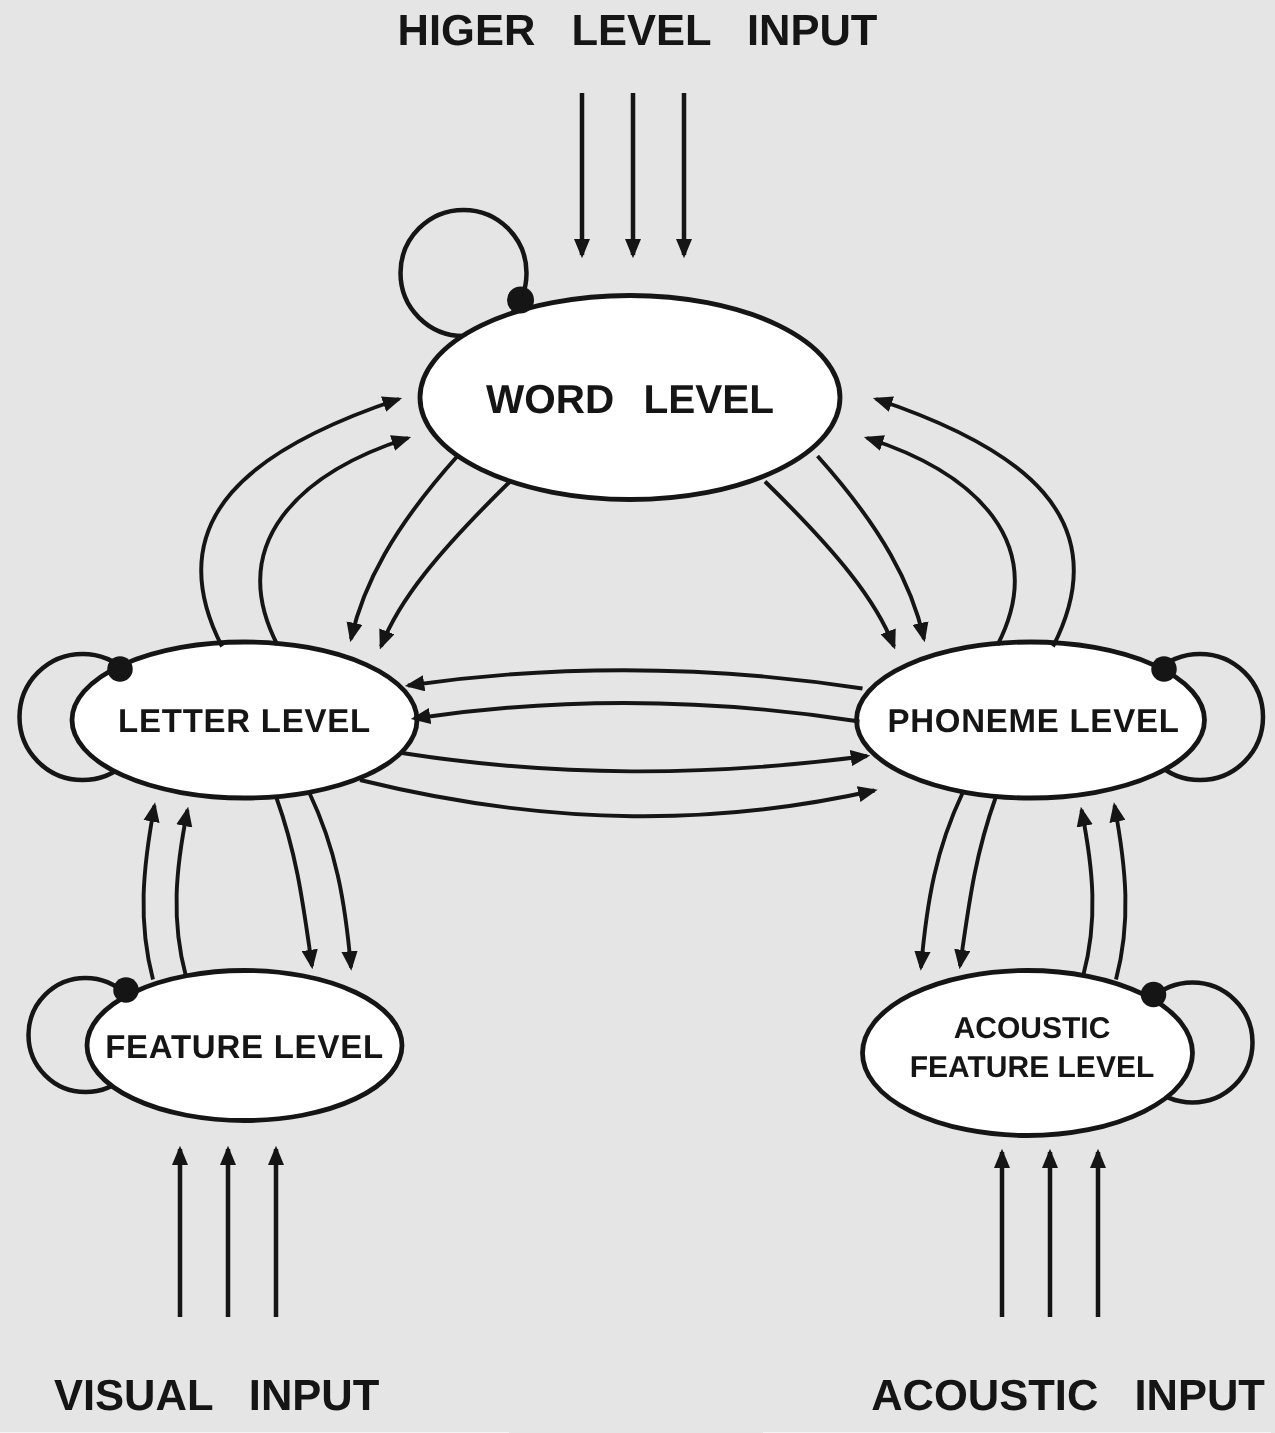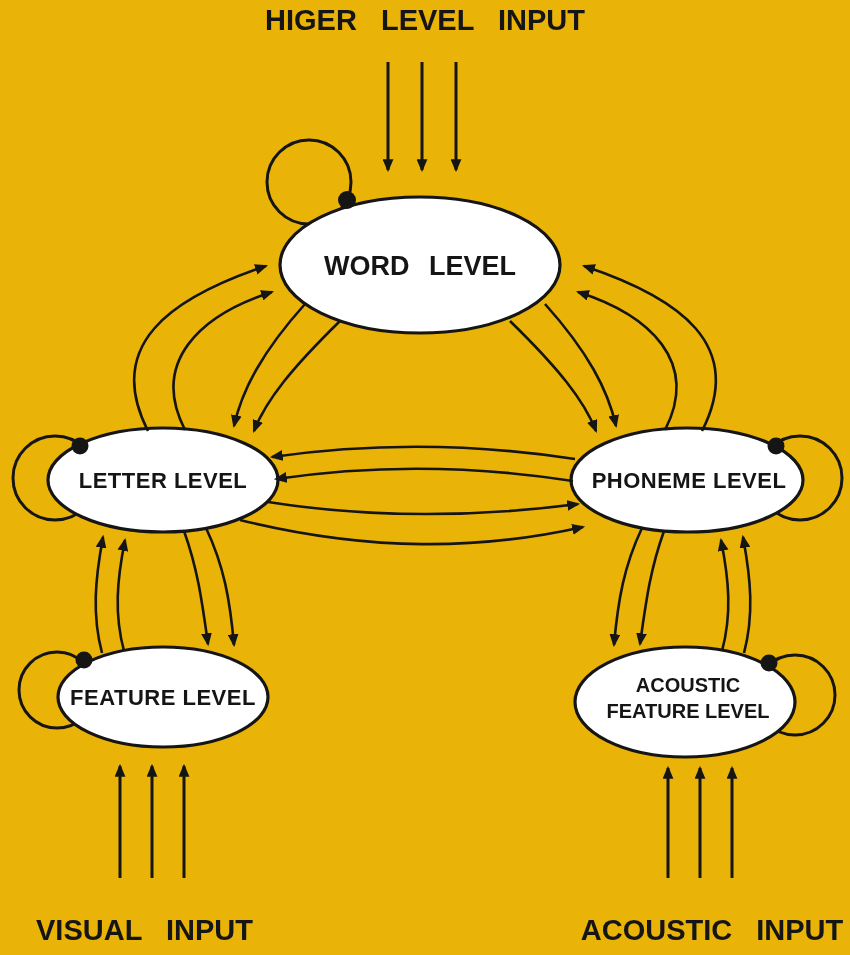--- a/index.html
+++ b/index.html
@@ -1,16 +1,16 @@
 <!DOCTYPE html>
 <html><head>
 <meta charset="utf-8">
 <style>
   html,body{margin:0;padding:0;background:#ffffff;}
-  #stage{position:relative;width:850px;height:955px;background:#eab308;overflow:hidden;
+  #stage{position:relative;width:850px;height:955px;background:#e5e5e5;overflow:hidden;
          font-family:"Liberation Sans",sans-serif;}
   svg{display:block;}
   .node{fill:#ffffff;stroke:#151515;stroke-width:3.2px;}
   .loop{fill:none;stroke:#151515;stroke-width:3px;}
   .edge{fill:none;stroke:#151515;stroke-width:2.6px;}
   .straight{fill:none;stroke:#151515;stroke-width:3px;}
   .dot{fill:#151515;stroke:none;}
   .lbl{fill:#151515;font-weight:bold;}
   .node-lbl{font-size:22px;letter-spacing:.5px;text-anchor:middle;}
   .word-lbl{font-size:27px;word-spacing:12px;text-anchor:middle;}

